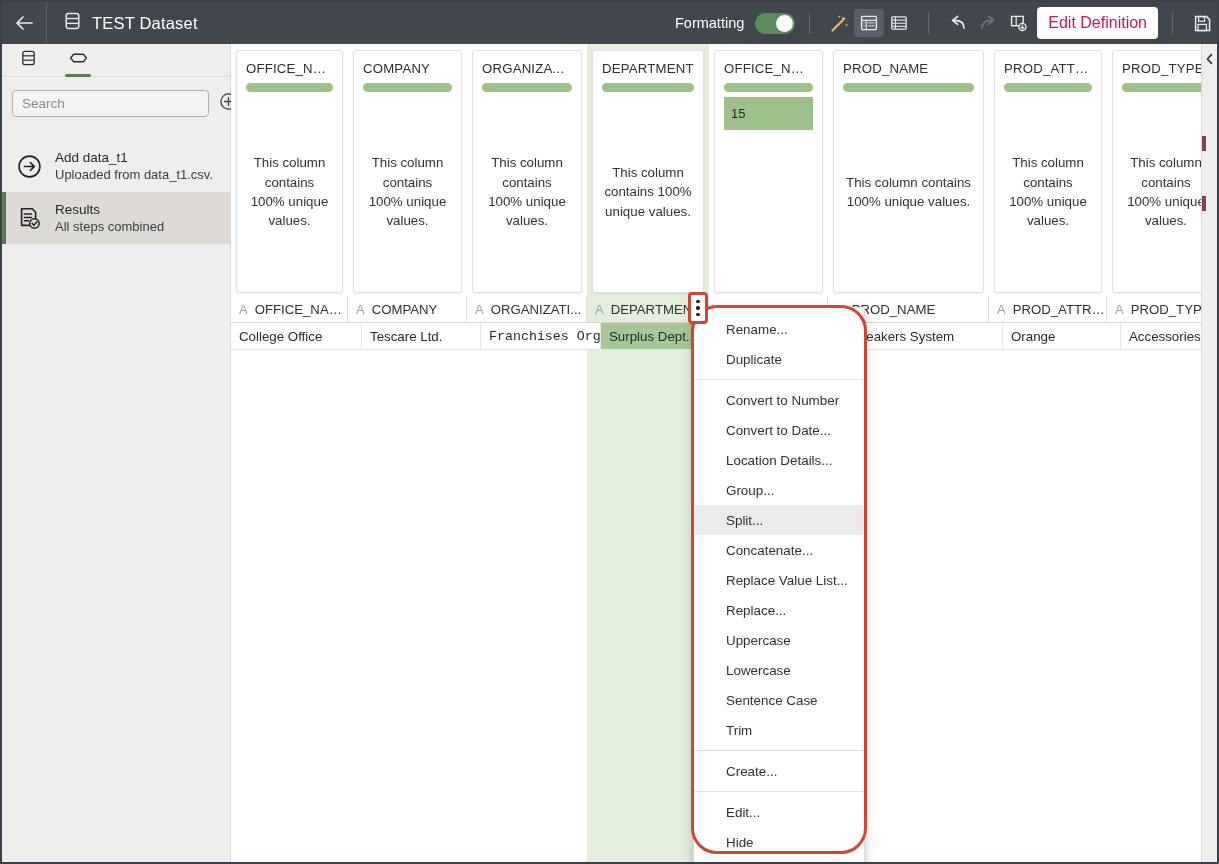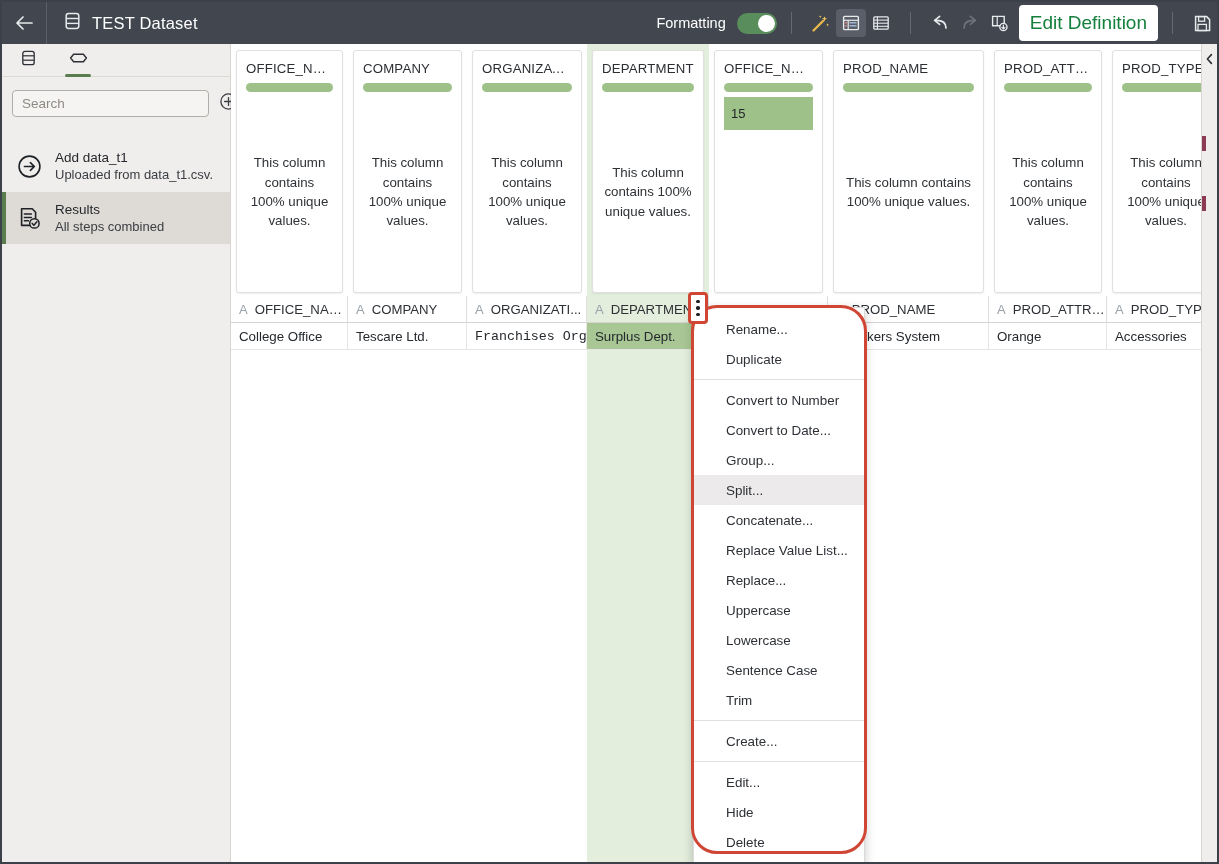--- a/index.html
+++ b/index.html
@@ -64,22 +64,22 @@
     flex: none;
   }
   .tb-btn {
     width: 30px; height: 28px; border-radius: 4px;
     display: flex; align-items: center; justify-content: center;
     cursor: pointer; flex: none;
   }
   .tb-btn.active { background: #595e68; }
   .tb-btn svg { display:block; }
   .edit-def {
-    background: #ffffff; color: #15803d;
-    border-radius: 4px; font-size: 19px;
+    background: #ffffff; color: #be185d;
+    border-radius: 4px; font-size: 16px;
     padding: 7px 11px; cursor: pointer; white-space: nowrap;
     margin-left: 4px;
   }
 
   
   .sidebar {
     position: absolute; left: 0; top: 42px;
     width: 229px; height: 818px;
     background: #f0eeec;
     border-right: 1px solid #d8d4d0;
@@ -531,21 +531,21 @@
         <div class="hdrcell" style="width: 118px;">
           <span class="type-a">A</span>
           <span class="hdr-name">PROD_ATTRI...</span>
         </div>
         <div class="hdrcell" style="width: 118px;">
           <span class="type-a">A</span>
           <span class="hdr-name">PROD_TYPE</span>
         </div>
       </div>
     <div class="datarow" id="data-row">
-        <div class="datacell" style="width: 117px;">College Office</div>
+        <div class="datacell" style="width: 131px;">College Office</div>
         <div class="datacell" style="width: 119px;">Tescare Ltd.</div>
         <div class="datacell" style="width: 120px; font-family: Liberation Mono, monospace;">Franchises Org.</div>
         <div class="datacell selected" style="width: 122px;">Surplus Dept.</div>
         <div class="datacell" style="width: 119px;"></div>
         <div class="datacell" style="width: 161px;">Speakers System</div>
         <div class="datacell" style="width: 118px;">Orange</div>
         <div class="datacell" style="width: 118px;">Accessories</div>
       </div>
   </div>
 
@@ -555,20 +555,21 @@
     <i></i>
   </div>
   <div class="dots-ring"></div>
 
   <div class="ctxmenu" id="ctxmenu">
       <div class="mi">Rename...</div>
       <div class="mi">Duplicate</div>
       <div class="msep"></div>
       <div class="mi">Convert to Number</div>
       <div class="mi">Convert to Date...</div>
+      <div class="mi">Location Details...</div>
       <div class="mi">Group...</div>
       <div class="mi hl">Split...</div>
       <div class="mi">Concatenate...</div>
       <div class="mi">Replace Value List...</div>
       <div class="mi">Replace...</div>
       <div class="mi">Uppercase</div>
       <div class="mi">Lowercase</div>
       <div class="mi">Sentence Case</div>
       <div class="mi">Trim</div>
       <div class="msep"></div>

